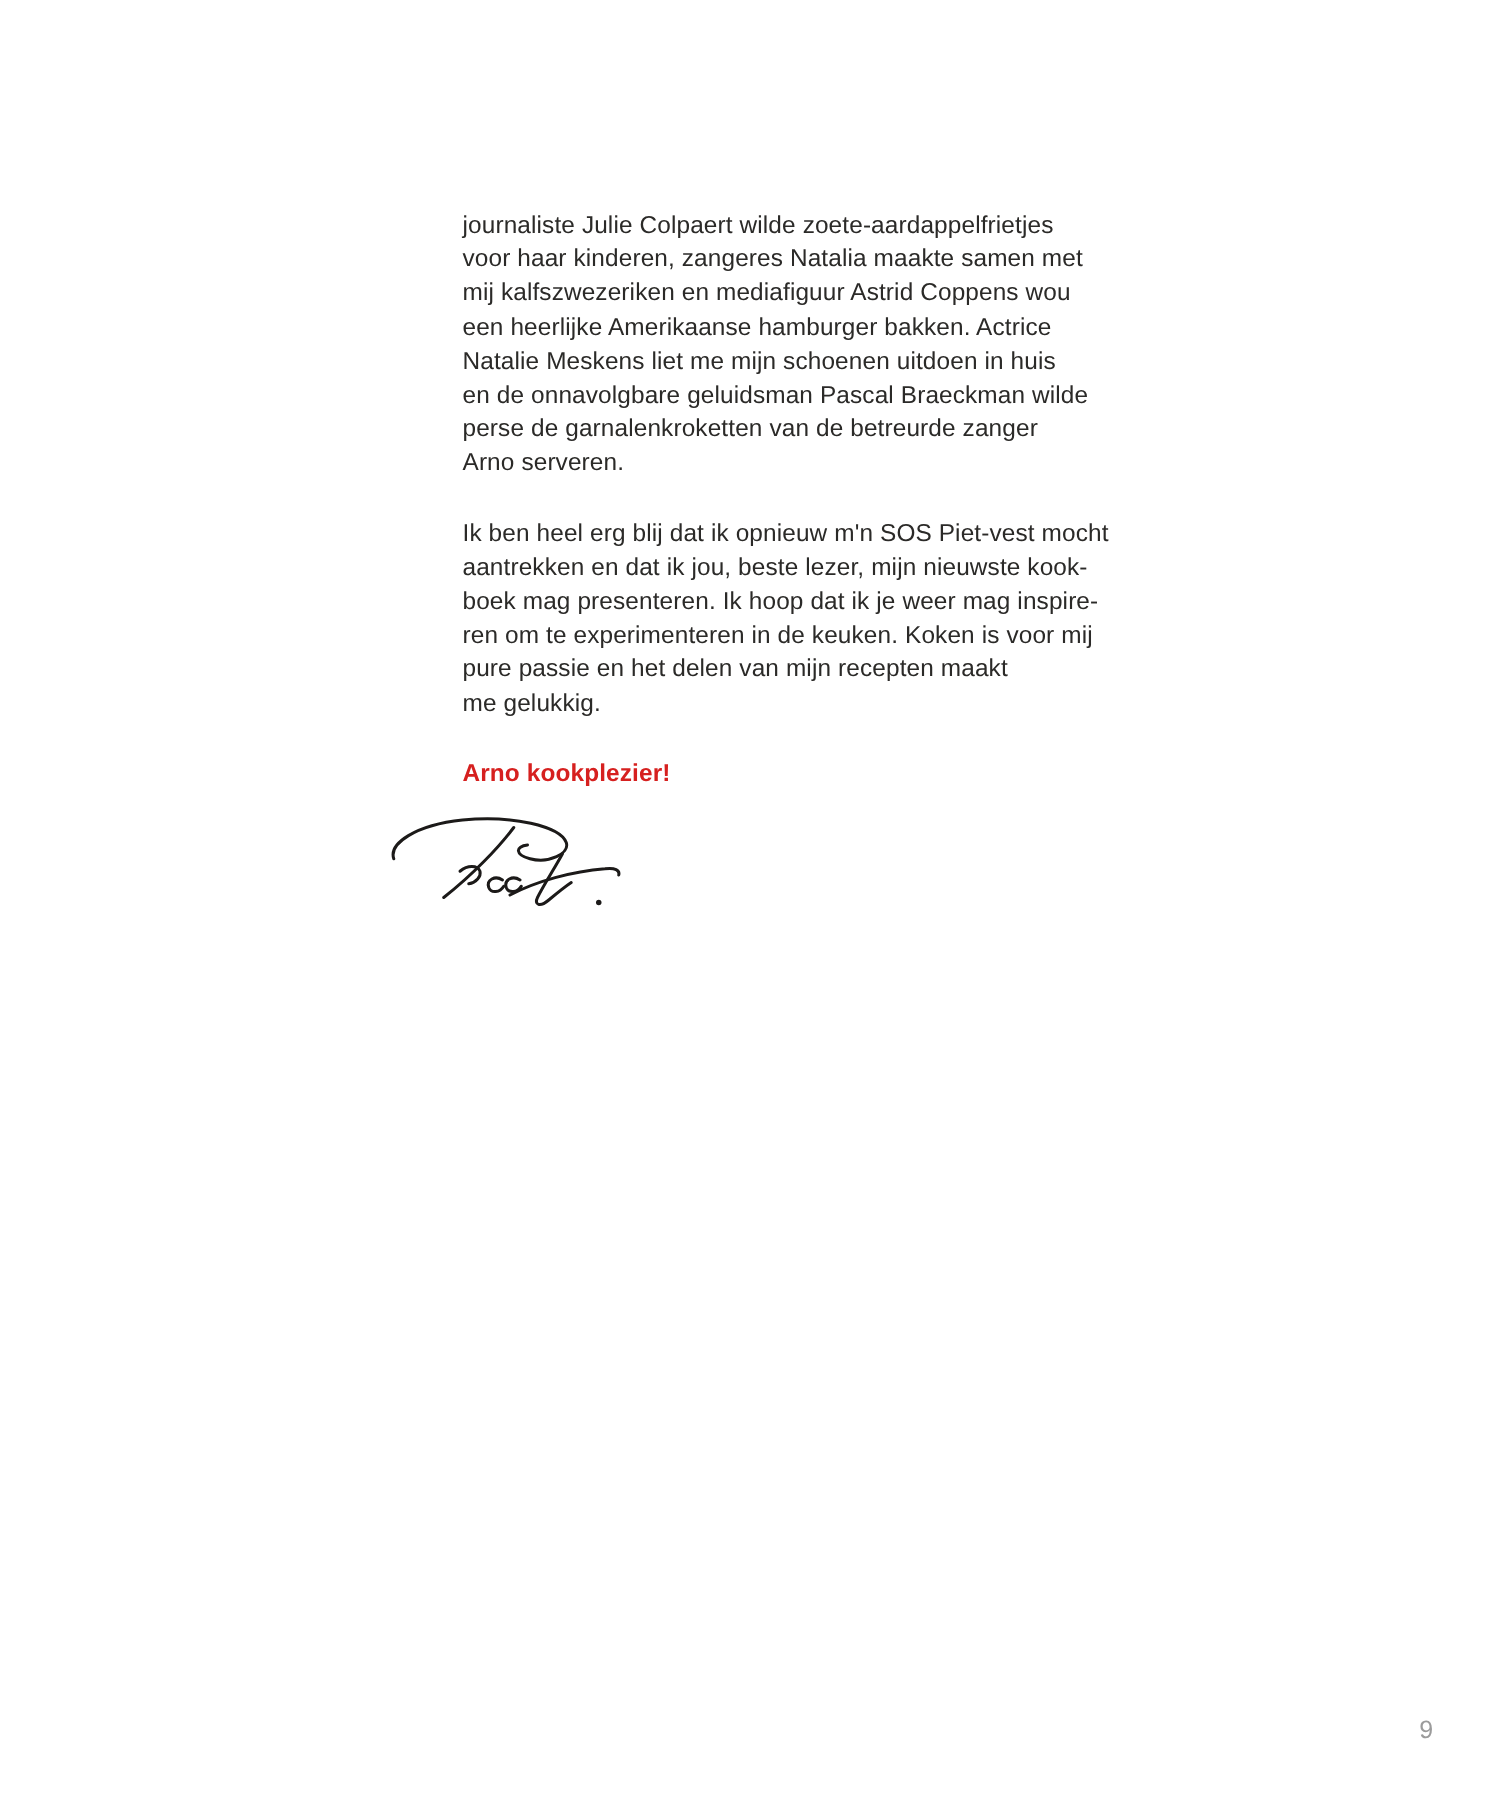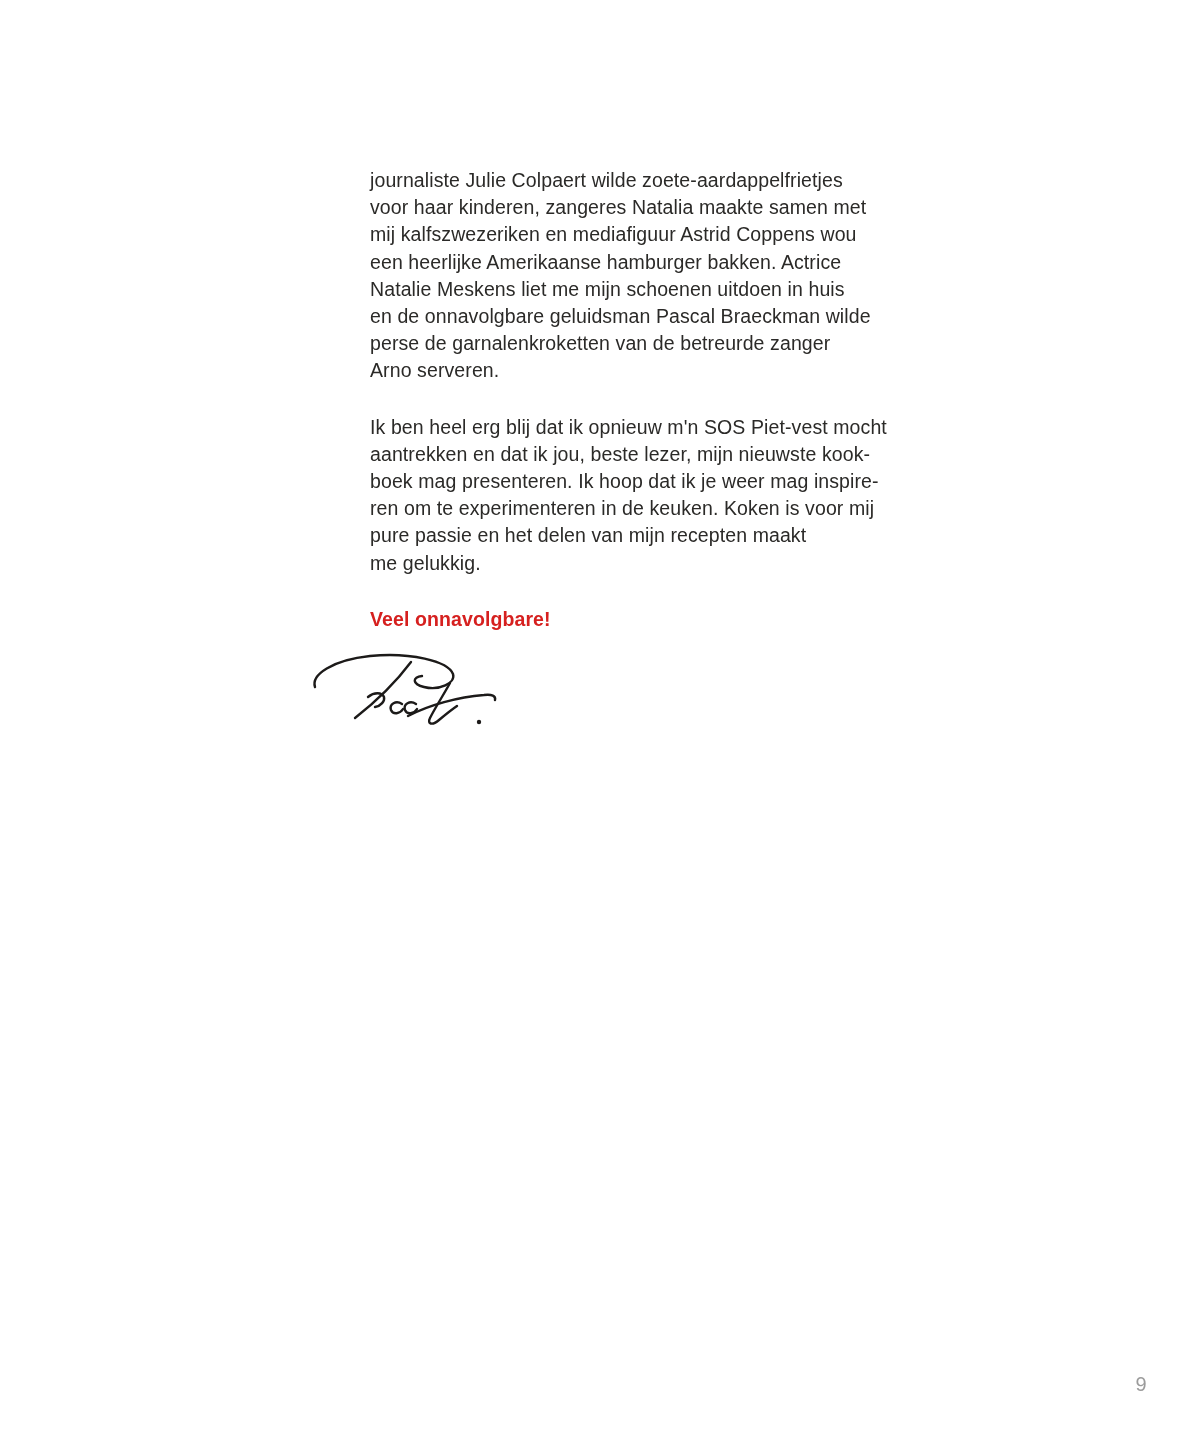--- a/index.html
+++ b/index.html
@@ -72,21 +72,21 @@
 Arno serveren.</p>
 
 
     <p class="para">Ik ben heel erg blij dat ik opnieuw m'n SOS Piet-vest mocht
 aantrekken en dat ik jou, beste lezer, mijn nieuwste kook-
 boek mag presenteren. Ik hoop dat ik je weer mag inspire-
 ren om te experimenteren in de keuken. Koken is voor mij
 pure passie en het delen van mijn recepten maakt
 me gelukkig.</p>
 
-    <p class="closing">Veel onnavolgbare!</p>
+    <p class="closing">Arno kookplezier!</p>
 
     <div class="signature-wrap" aria-label="Piet.">
       <svg width="228" height="92" viewBox="0 0 228 92" role="img">
 
         <path class="sig-stroke" d="M 17 38 C 13 26, 34 11, 72 7 C 112 3, 150 12, 155 25 C 158 34, 141 42, 126 38 C 114 35, 114 28, 124 27"></path>
 
         <path class="sig-stroke" d="M 113 13 C 101 29, 80 51, 57 69"></path>
 
         <path class="sig-stroke" d="M 70 48 C 76 43, 84 43, 86 48 C 87 52, 83 57, 77 58"></path>
 

